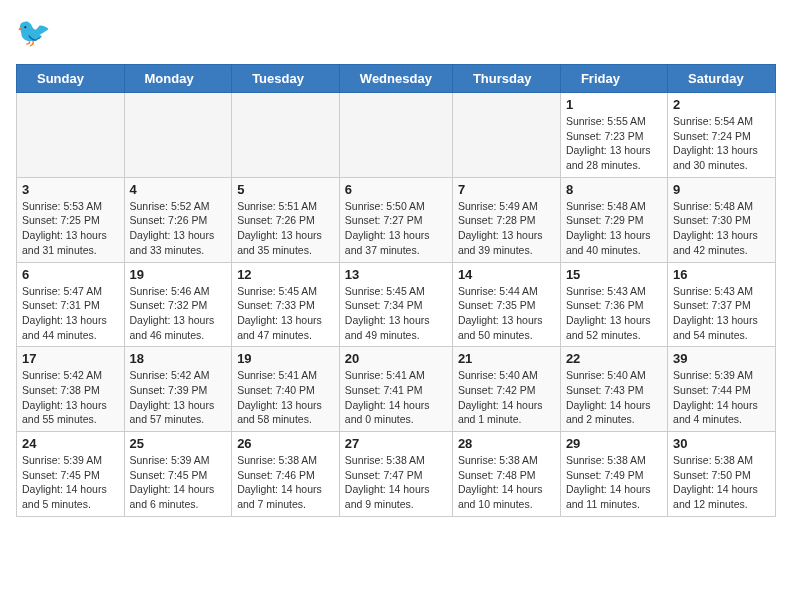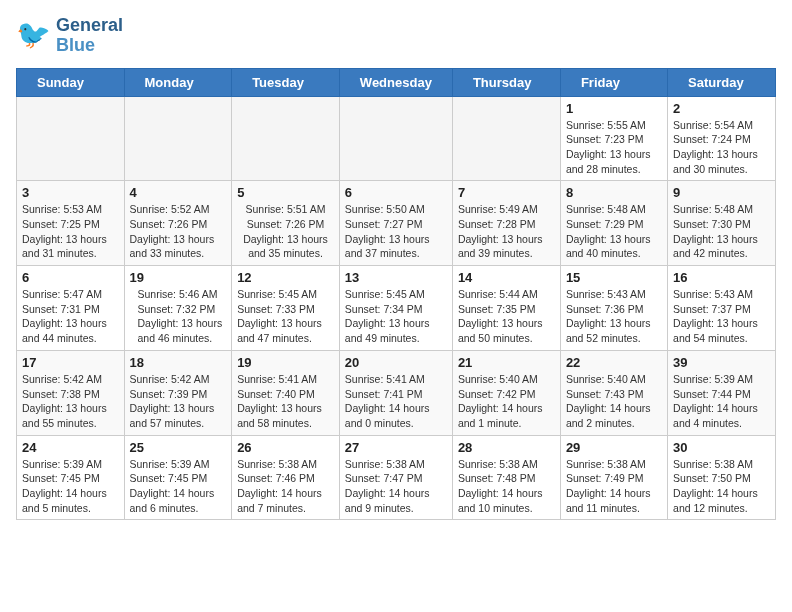--- a/index.html
+++ b/index.html
@@ -83,24 +83,20 @@
     }
   </style>
 </head>
 <body>
 
 <div class="header-area">
   <div class="logo">
     <svg class="logo-bird" viewBox="0 0 36 36" xmlns="http://www.w3.org/2000/svg">
       <text x="0" y="26" font-size="28" fill="#3a7abf">🐦</text>
     </svg>
-    <div class="logo-text">
-      <div>General</div>
-      <div style="color:#4a90c4;">Blue</div>
-    </div>
   </div>
   <div class="title-area">
     <div class="month-title"></div>
     <div class="location-title"></div>
   </div>
 </div>
 
 <table class="calendar">
   <thead>
     <tr>
@@ -145,21 +141,21 @@
         </td>
         <td>
           <div class="day-number">4</div>
           <div class="day-info" style="white-space: pre-line;">Sunrise: 5:52 AM
 Sunset: 7:26 PM
 Daylight: 13 hours
 and 33 minutes.</div>
         </td>
         <td>
           <div class="day-number">5</div>
-          <div class="day-info" style="white-space: pre-line; text-align: center;">Sunrise: 5:51 AM
+          <div class="day-info" style="white-space: pre-line;">Sunrise: 5:51 AM
 Sunset: 7:26 PM
 Daylight: 13 hours
 and 35 minutes.</div>
         </td>
         <td>
           <div class="day-number">6</div>
           <div class="day-info" style="white-space: pre-line;">Sunrise: 5:50 AM
 Sunset: 7:27 PM
 Daylight: 13 hours
 and 37 minutes.</div>
@@ -189,21 +185,21 @@
       <tr>
         <td>
           <div class="day-number">6</div>
           <div class="day-info" style="white-space: pre-line;">Sunrise: 5:47 AM
 Sunset: 7:31 PM
 Daylight: 13 hours
 and 44 minutes.</div>
         </td>
         <td>
           <div class="day-number">19</div>
-          <div class="day-info" style="white-space: pre-line; margin-left: 8px;">Sunrise: 5:46 AM
+          <div class="day-info" style="white-space: pre-line;">Sunrise: 5:46 AM
 Sunset: 7:32 PM
 Daylight: 13 hours
 and 46 minutes.</div>
         </td>
         <td>
           <div class="day-number">12</div>
           <div class="day-info" style="white-space: pre-line;">Sunrise: 5:45 AM
 Sunset: 7:33 PM
 Daylight: 13 hours
 and 47 minutes.</div>

